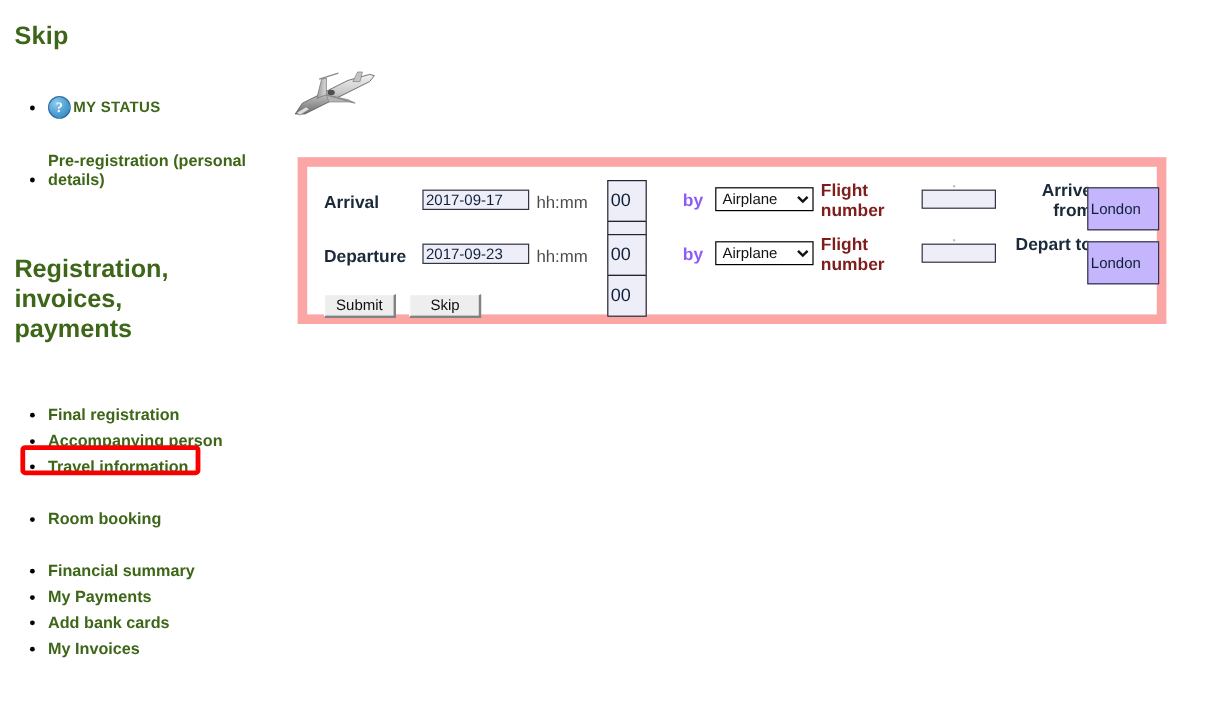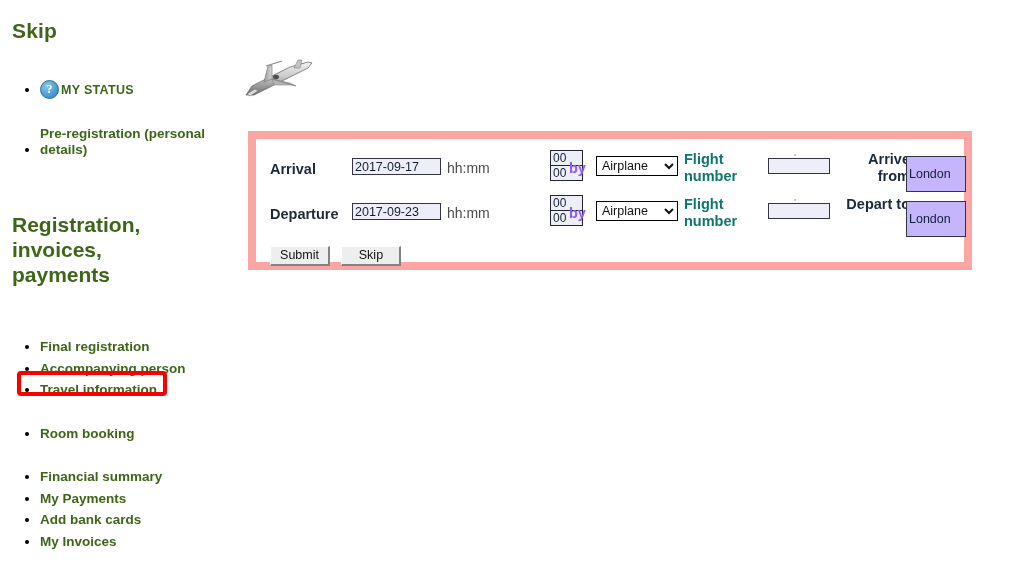--- a/index.html
+++ b/index.html
@@ -201,30 +201,29 @@
   }
   .time-stack {
     position: absolute;
     left: 250px;
     top: 0px;
     width: 33px;
   }
   .time-input {
     display: block;
     width: 33px;
-    height: 16px;
+    height: 35px;
     background: #eeeef8;
     border: 1px solid #222233;
     box-sizing: border-box;
     font-family: "Liberation Sans", sans-serif;
-    font-size: 12px;
+    font-size: 15px;
     color: #11203a;
     padding: 0 2px;
     line-height: 16px;
-    margin-left: 44px;
   }
   .time-input.bottom { margin-top: -1px; }
   .colon {
     position: absolute;
     left: 287px;
     top: -1px;
     color: #b9b9c4;
     font-size: 13px;
     font-weight: bold;
   }
@@ -248,21 +247,21 @@
     font-family: "Liberation Sans", sans-serif;
     font-size: 12.5px;
     color: #111111;
     padding: 0 1px;
   }
   .flight-label {
     position: absolute;
     left: 428px;
     top: 1px;
     width: 62px;
-    color: #0f766e;
+    color: #7f1d1d;
     font-size: 14.5px;
     font-weight: bold;
     line-height: 17px;
   }
   .flight-input {
     position: absolute;
     left: 512px;
     top: 8px;
     width: 62px;
     height: 16px;

